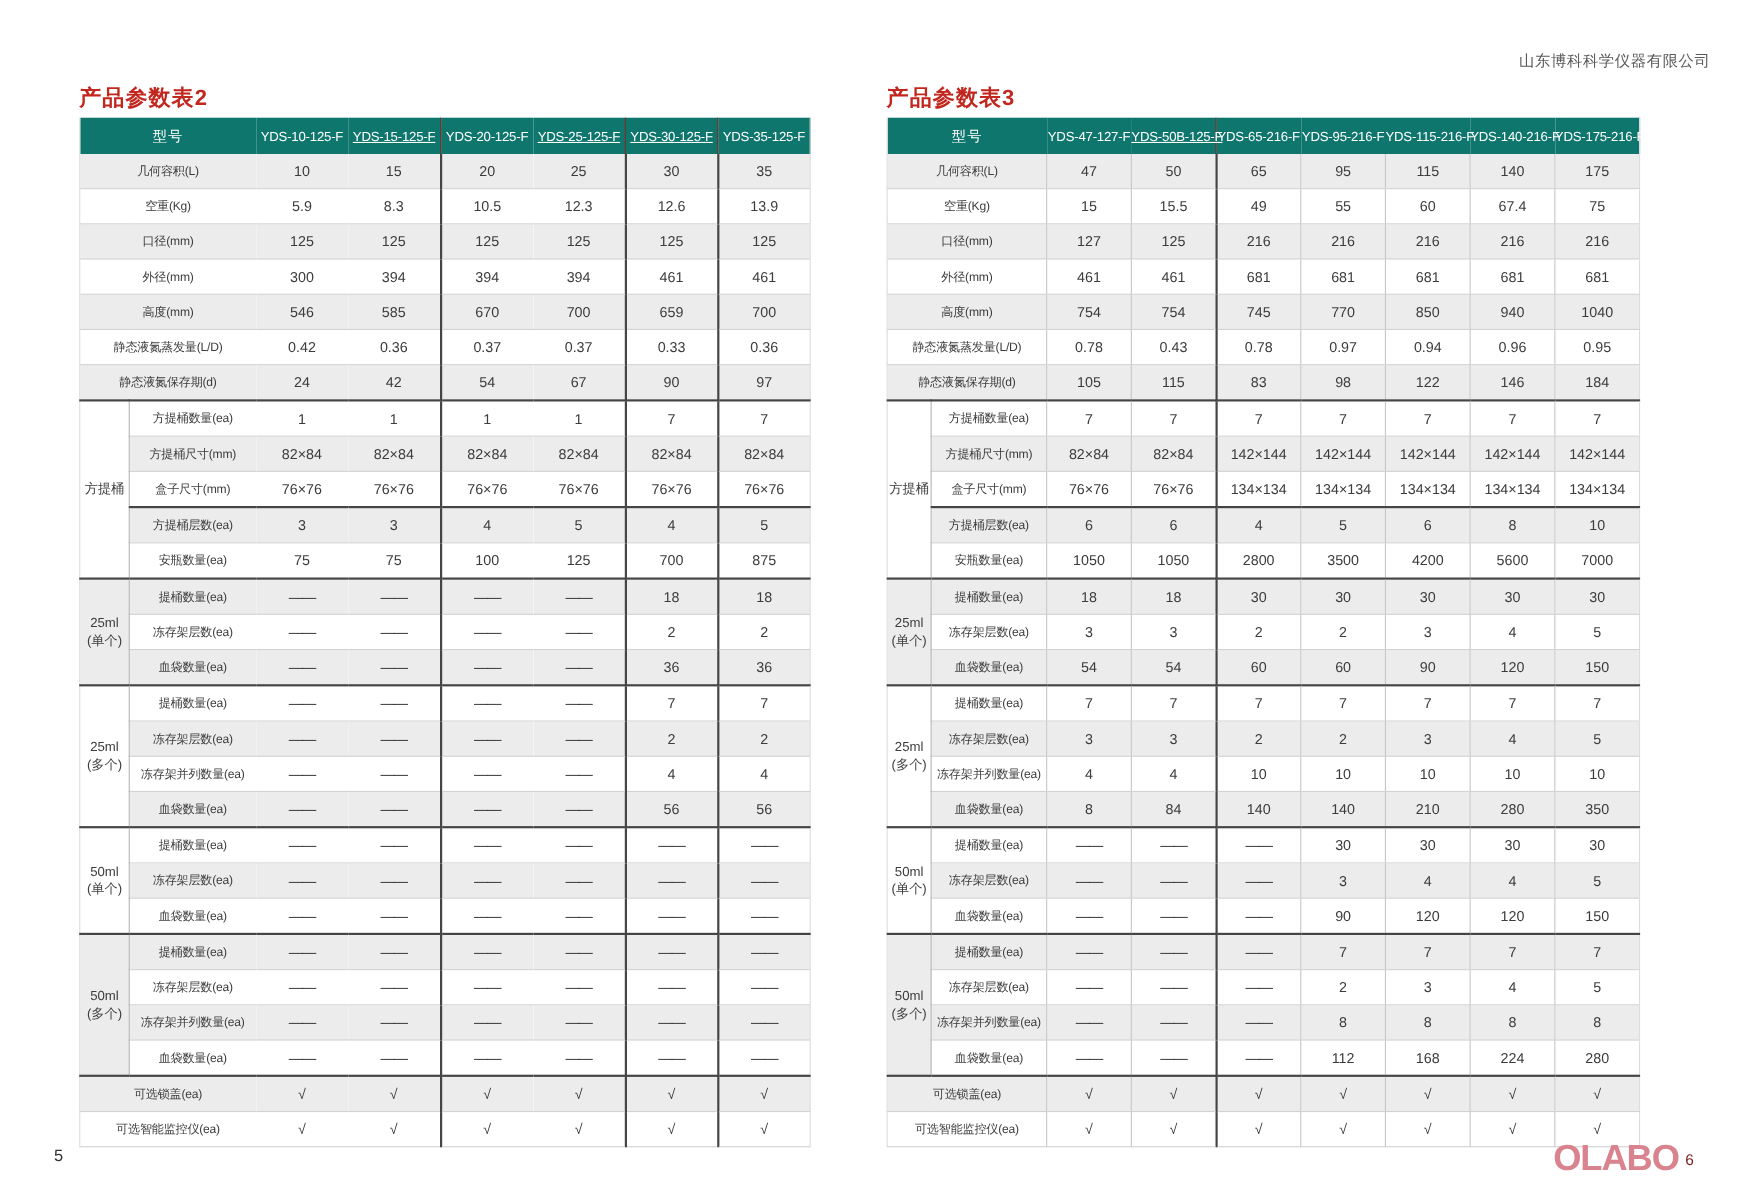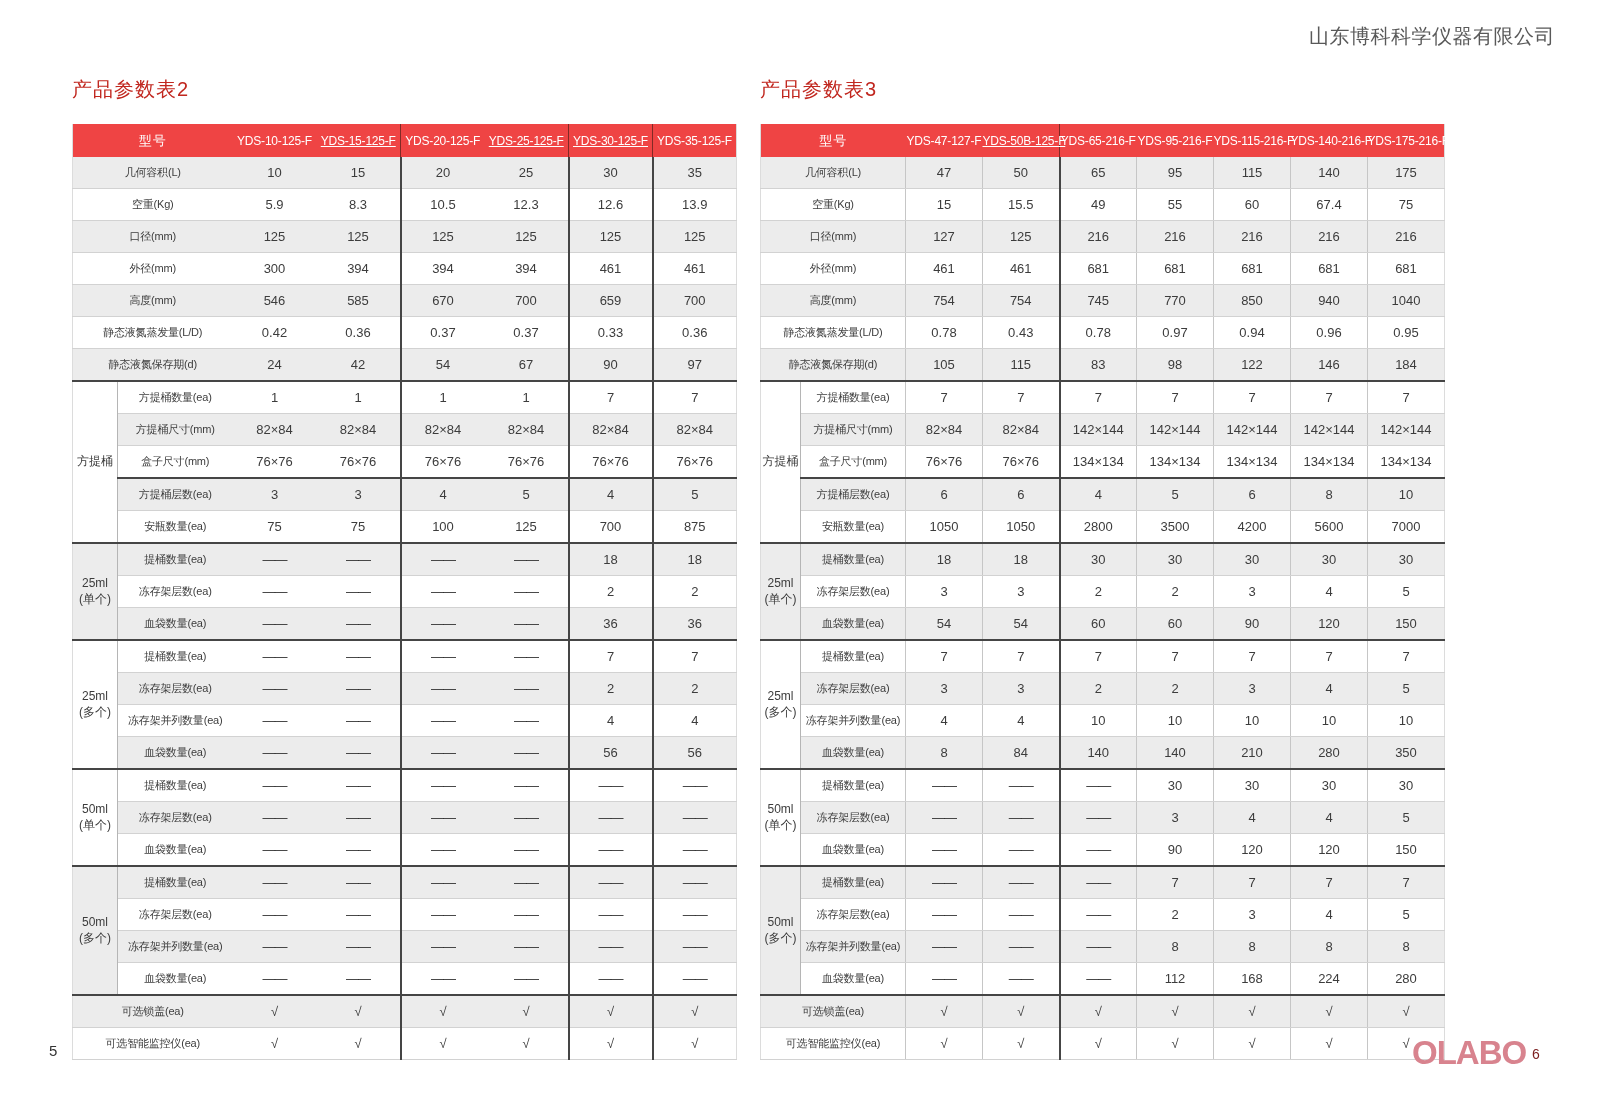--- a/index.html
+++ b/index.html
@@ -1,25 +1,25 @@
 <!DOCTYPE html>
 <html><head>
 <meta charset="utf-8">
 <style>
   html,body{margin:0;padding:0;background:#fff;}
   .page{position:relative;width:1600px;height:1093px;background:#ffffff;overflow:hidden;
         font-family:"Liberation Sans","DejaVu Sans",sans-serif;}
-  .company{position:absolute;top:23px;right:45px;font-size:20px;color:#595959;letter-spacing:.5px;}
+  .company{position:absolute;top:47px;right:45px;font-size:14px;color:#595959;letter-spacing:.5px;}
   .tblock{position:absolute;top:78px;}
   #t2{left:72px;width:665px;}
-  #t3{left:760px;width:685px;}
-  .ttitle{margin:0 0 24px 0;font-size:20px;font-weight:normal;color:#c1271f;letter-spacing:1px;line-height:22px;}
+  #t3{left:806px;width:685px;}
+  .ttitle{margin:0 0 7px 0;font-size:20px;font-weight:bold;color:#c1271f;letter-spacing:1px;line-height:22px;}
   table.spec{border-collapse:collapse;table-layout:fixed;width:100%;
              border-left:1px solid #dcdcdc;border-right:1px solid #dcdcdc;border-bottom:1px solid #8a8a8a;}
-  .spec th{background:#ef4444;color:#ffffff;font-weight:normal;font-size:12px;height:33px;padding:0;
+  .spec th{background:#0f766e;color:#ffffff;font-weight:normal;font-size:12px;height:33px;padding:0;
            white-space:nowrap;letter-spacing:-0.2px;overflow:visible;}
   .spec th.corner{font-size:13px;letter-spacing:1px;}
   .spec th.hvd{border-right:1px solid #822a25;text-decoration:underline;}
   .spec td{height:31px;padding:0 1px;text-align:center;font-size:13px;color:#3c3c3c;
            border-bottom:1px solid #d2d2d2;overflow:hidden;white-space:nowrap;}
   .spec tr.alt td{background:#ececec;}
   .spec td.rl,.spec td.sl{font-size:11px;letter-spacing:-0.2px;}
   .spec td.vd{border-right:2px solid #454545;}
   .spec td.vl{border-right:1px solid #c6c6c6;}
   .spec tr.hd td{border-bottom:2px solid #454545;}

